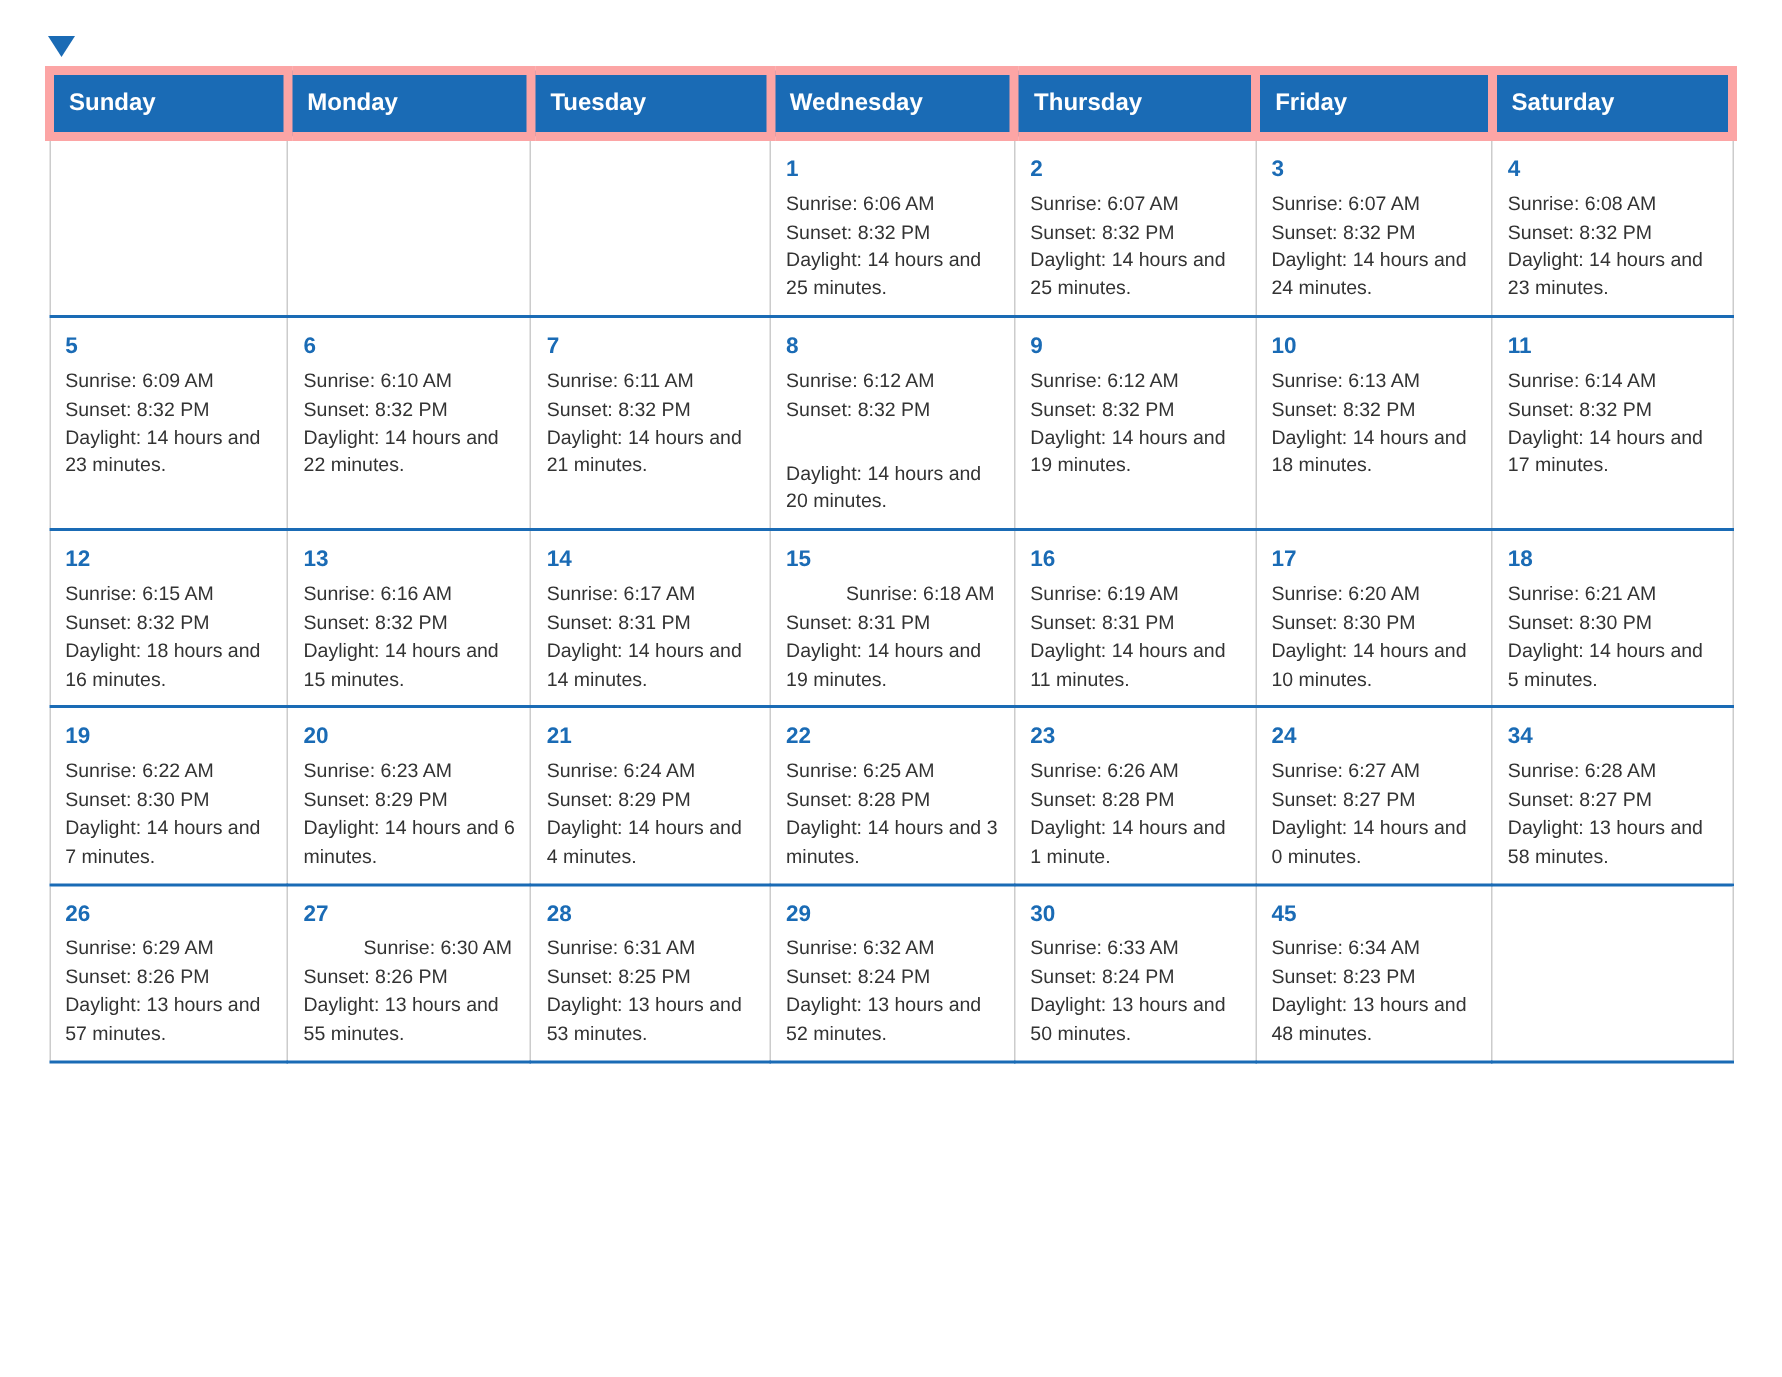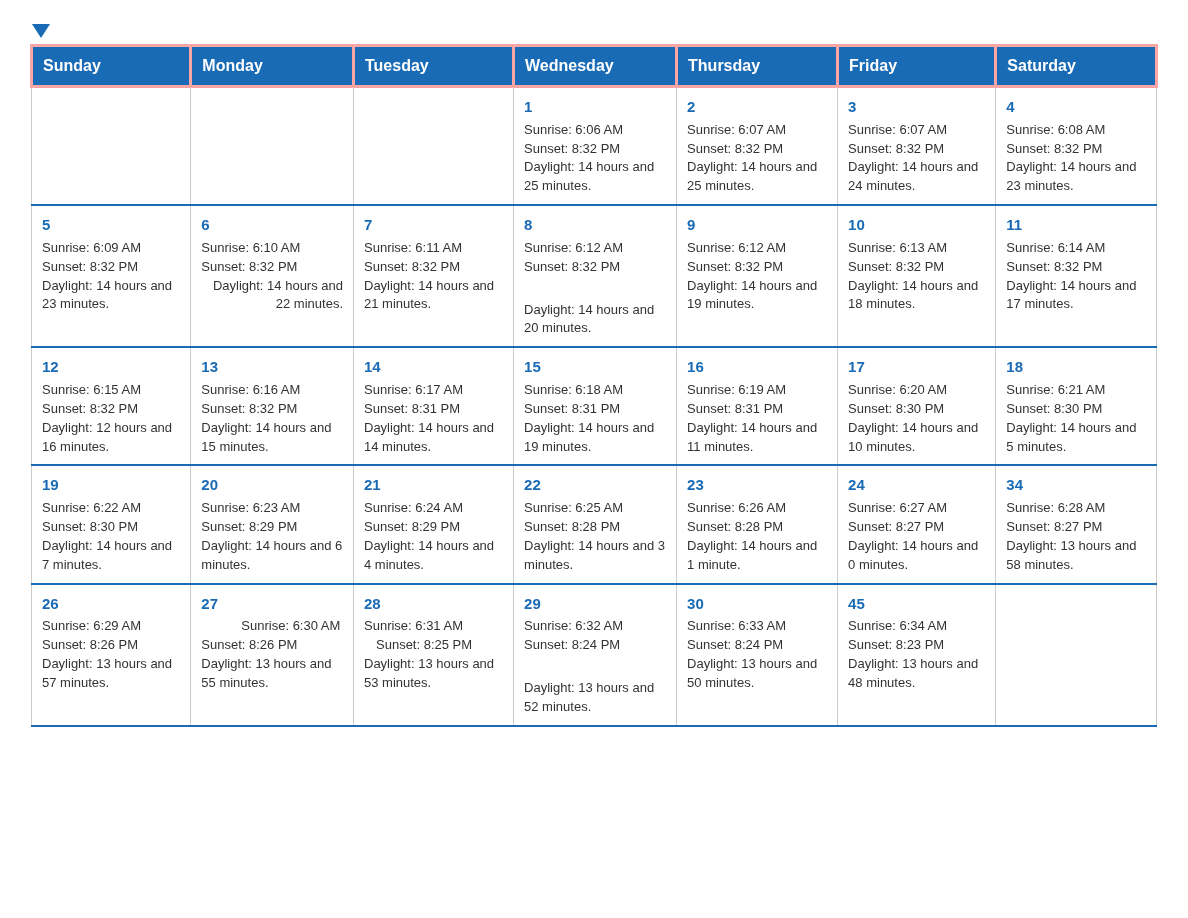--- a/index.html
+++ b/index.html
@@ -40,21 +40,21 @@
       border-collapse: collapse;
       margin-top: 8px;
     }
     thead tr th {
       background-color: #1a6bb5;
       color: #fff;
       font-size: 16px;
       font-weight: bold;
       padding: 10px 10px;
       text-align: left;
-      border: 3px solid #fca5a5;
+      border: 6px solid #fca5a5;
     }
     tbody tr td {
       vertical-align: top;
       border: 1px solid #ccc;
       padding: 8px 10px;
       width: 170px;
       font-size: 13px;
       color: #333;
       line-height: 1.45;
     }
@@ -135,21 +135,21 @@
         <td>
           <span class="day-num">5</span>
           <span style="display: block;">Sunrise: 6:09 AM</span>
           <span style="display: block;">Sunset: 8:32 PM</span>
           <span style="display: block;">Daylight: 14 hours and 23 minutes.</span>
         </td>
         <td>
           <span class="day-num">6</span>
           <span style="display: block;">Sunrise: 6:10 AM</span>
           <span style="display: block;">Sunset: 8:32 PM</span>
-          <span style="display: block; text-align: right;">Daylight: 14 hours and 22 minutes.</span>
+          <span style="display: block;">Daylight: 14 hours and 22 minutes.</span>
         </td>
         <td>
           <span class="day-num">7</span>
           <span style="display: block;">Sunrise: 6:11 AM</span>
           <span style="display: block;">Sunset: 8:32 PM</span>
           <span style="display: block;">Daylight: 14 hours and 21 minutes.</span>
         </td>
         <td>
           <span class="day-num">8</span>
           <span style="display: block;">Sunrise: 6:12 AM</span>
@@ -173,37 +173,37 @@
           <span style="display: block;">Sunrise: 6:14 AM</span>
           <span style="display: block;">Sunset: 8:32 PM</span>
           <span style="display: block;">Daylight: 14 hours and 17 minutes.</span>
         </td>
       </tr>
       <tr>
         <td>
           <span class="day-num">12</span>
           <span style="display: block;">Sunrise: 6:15 AM</span>
           <span style="display: block;">Sunset: 8:32 PM</span>
-          <span style="display: block;">Daylight: 12 hours and 16 minutes.</span>
+          <span style="display: block;">Daylight: 18 hours and 16 minutes.</span>
         </td>
         <td>
           <span class="day-num">13</span>
           <span style="display: block;">Sunrise: 6:16 AM</span>
           <span style="display: block;">Sunset: 8:32 PM</span>
           <span style="display: block;">Daylight: 14 hours and 15 minutes.</span>
         </td>
         <td>
           <span class="day-num">14</span>
           <span style="display: block;">Sunrise: 6:17 AM</span>
           <span style="display: block;">Sunset: 8:31 PM</span>
           <span style="display: block;">Daylight: 14 hours and 14 minutes.</span>
         </td>
         <td>
           <span class="day-num">15</span>
-          <span style="display: block;">Sunrise: 6:18 AM</span>
+          <span style="display: block; margin-left: 40px;">Sunrise: 6:18 AM</span>
           <span style="display: block;">Sunset: 8:31 PM</span>
           <span style="display: block;">Daylight: 14 hours and 19 minutes.</span>
         </td>
         <td>
           <span class="day-num">16</span>
           <span style="display: block;">Sunrise: 6:19 AM</span>
           <span style="display: block;">Sunset: 8:31 PM</span>
           <span style="display: block;">Daylight: 14 hours and 11 minutes.</span>
         </td>
         <td>
@@ -272,28 +272,28 @@
         </td>
         <td>
           <span class="day-num">27</span>
           <span style="display: block; margin-left: 40px;">Sunrise: 6:30 AM</span>
           <span style="display: block;">Sunset: 8:26 PM</span>
           <span style="display: block;">Daylight: 13 hours and 55 minutes.</span>
         </td>
         <td>
           <span class="day-num">28</span>
           <span style="display: block;">Sunrise: 6:31 AM</span>
-          <span style="display: block; margin-left: 12px;">Sunset: 8:25 PM</span>
+          <span style="display: block;">Sunset: 8:25 PM</span>
           <span style="display: block;">Daylight: 13 hours and 53 minutes.</span>
         </td>
         <td>
           <span class="day-num">29</span>
           <span style="display: block;">Sunrise: 6:32 AM</span>
           <span style="display: block;">Sunset: 8:24 PM</span>
-          <span style="display: block; margin-top: 24px;">Daylight: 13 hours and 52 minutes.</span>
+          <span style="display: block;">Daylight: 13 hours and 52 minutes.</span>
         </td>
         <td>
           <span class="day-num">30</span>
           <span style="display: block;">Sunrise: 6:33 AM</span>
           <span style="display: block;">Sunset: 8:24 PM</span>
           <span style="display: block;">Daylight: 13 hours and 50 minutes.</span>
         </td>
         <td>
           <span class="day-num">45</span>
           <span style="display: block;">Sunrise: 6:34 AM</span>

